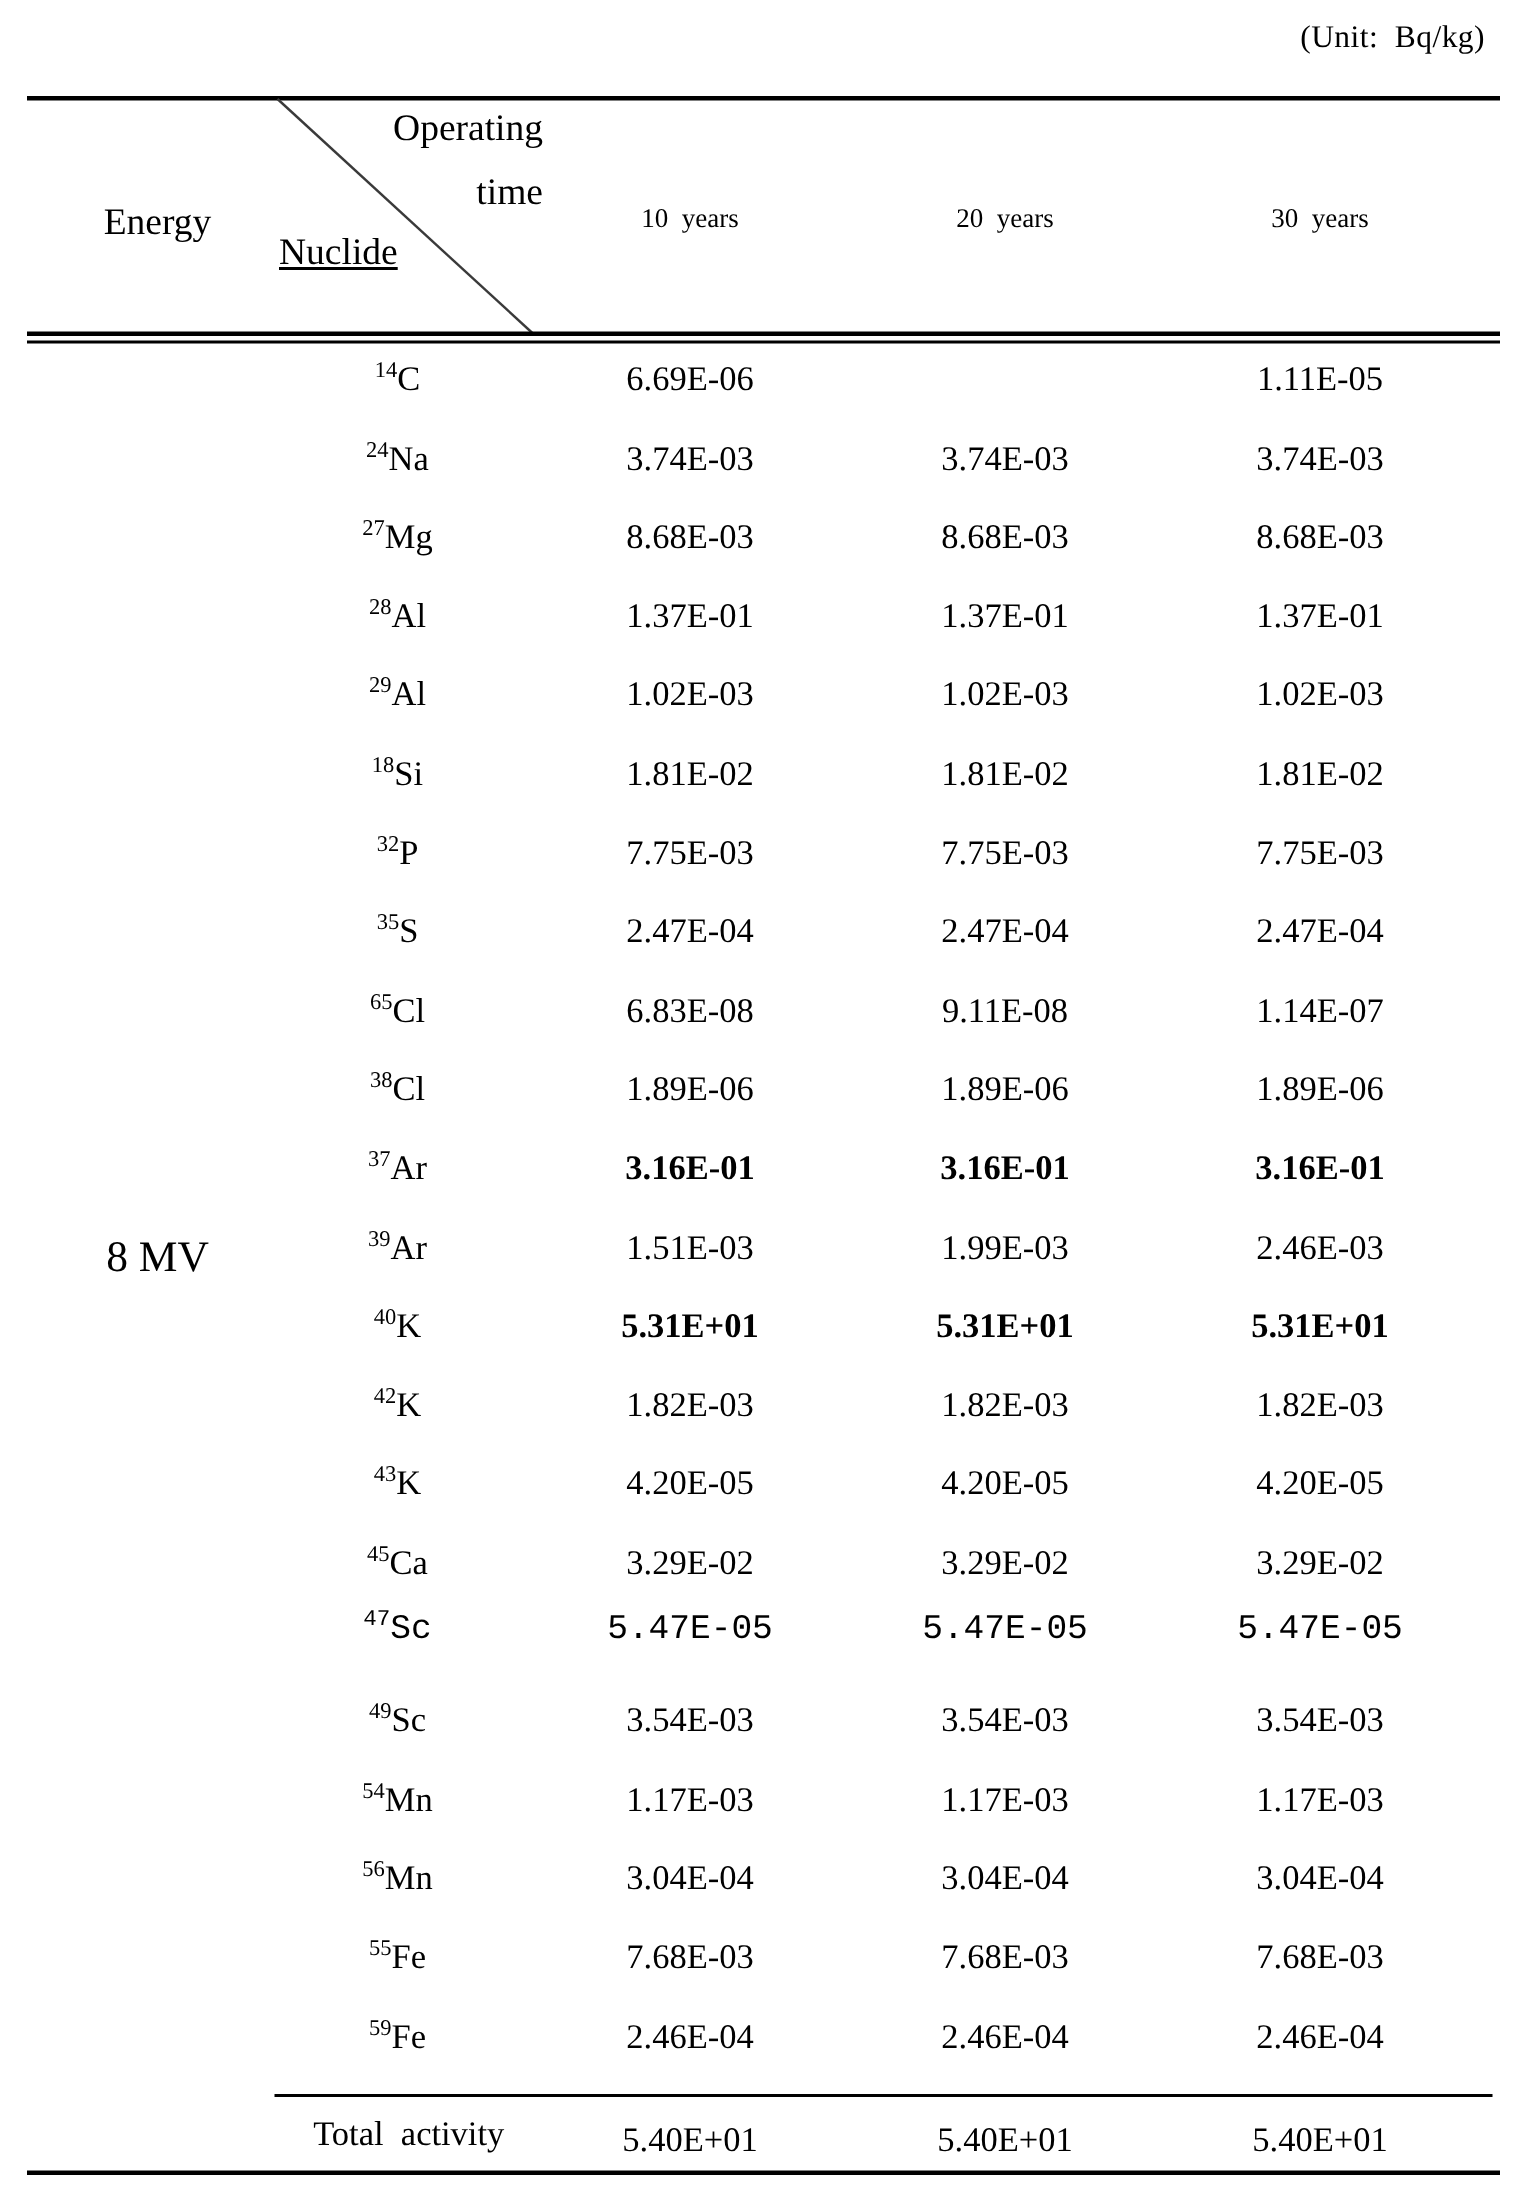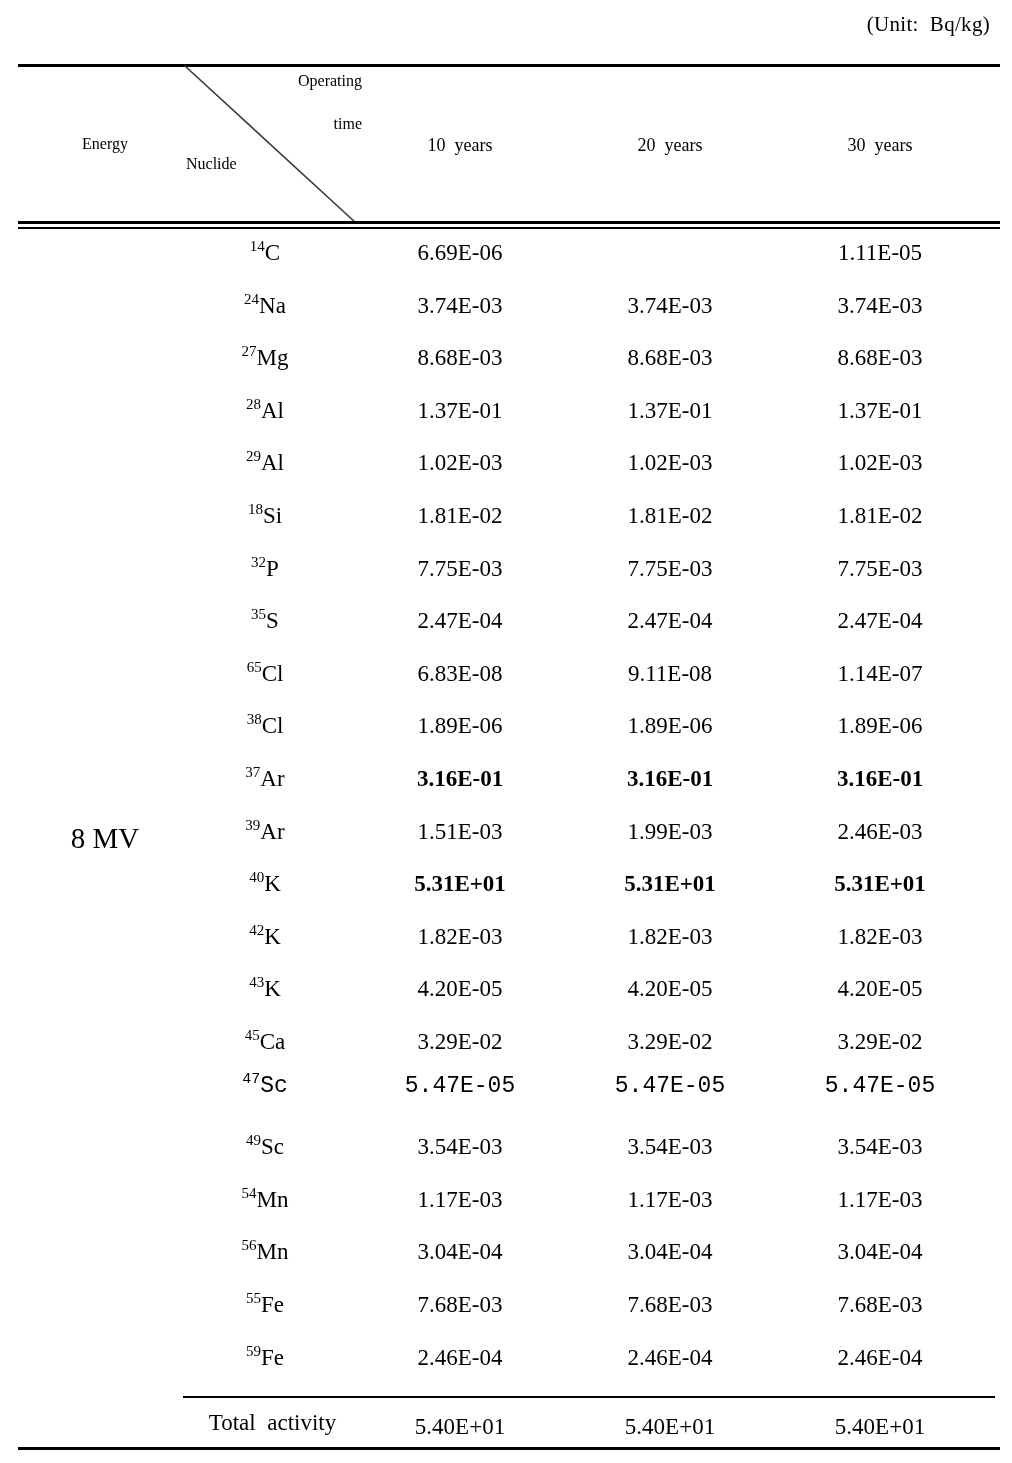--- a/index.html
+++ b/index.html
@@ -74,21 +74,21 @@
     left: 0;
     top: 0;
     width: 1012px;
     height: 240px;
     pointer-events: none;
   }
 
   
   .hdr {
     position: absolute;
-    font-size: 16px;
+    font-size: 25px;
     white-space: pre;
   }
   .hdr-energy {
     left: 0px;
     top: 135px;
     width: 210px;
     text-align: center;
   }
   .hdr-operating {
     left: 150px;
@@ -100,20 +100,21 @@
     left: 150px;
     top: 115px;
     width: 212px;
     text-align: right;
   }
   .hdr-nuclide {
     left: 186px;
     top: 155px;
     width: 160px;
     text-align: left;
+    text-decoration: underline;
   }
   .hdr-col {
     top: 135px;
     font-size: 18px;
     text-align: center;
     white-space: pre;
   }
   .hdr-col-1 { left: 360px; width: 200px; }
   .hdr-col-2 { left: 570px; width: 200px; }
   .hdr-col-3 { left: 780px; width: 200px; }

